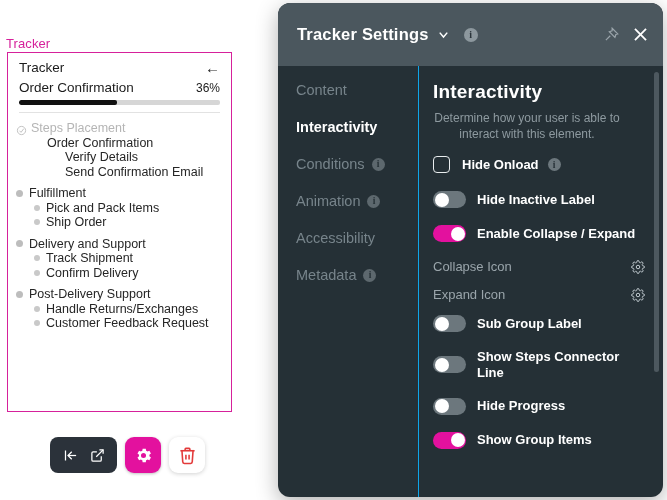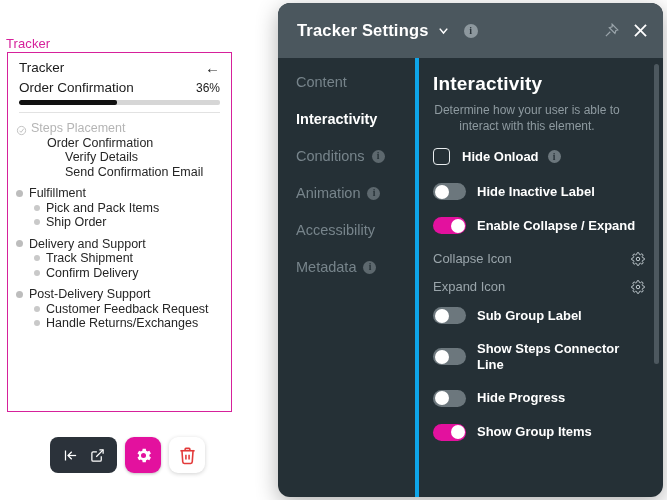--- a/index.html
+++ b/index.html
@@ -93,42 +93,42 @@
   
   .settings-panel {
     position: absolute; left: 278px; top: 3px;
     width: 385px; height: 494px;
     background: #253036; border-radius: 12px;
     box-shadow: 0 6px 22px rgba(0,0,0,.30);
     overflow: hidden;
     display: flex; flex-direction: column;
   }
   .panel-header {
-    height: 55px; background: #4b575e; flex: 0 0 auto;
+    height: 63px; background: #4b575e; flex: 0 0 auto;
     display: flex; align-items: center; padding: 0 13px 0 19px;
   }
   .panel-title {
     font-size: 16.5px; font-weight: bold; color: #ffffff; letter-spacing: .2px;
   }
   .hdr-chevron { margin-left: 7px; color: #ffffff; display: flex; }
   .hdr-info {
     margin-left: 13px; width: 14px; height: 14px; border-radius: 50%;
     background: #8d989e; color: #2b353b; font-size: 10px; font-weight: bold;
     display: flex; align-items: center; justify-content: center;
     font-family: "Liberation Serif", serif;
   }
   .hdr-spacer { flex: 1 1 auto; }
   .hdr-pin { color: #9aa4aa; display: flex; margin-right: 12px; }
   .hdr-close { color: #ffffff; display: flex; }
 
   .panel-body { flex: 1 1 auto; display: flex; min-height: 0; }
 
   .panel-nav {
     width: 141px; flex: 0 0 auto; padding: 16px 0 0 18px;
-    border-right: 4px solid #0ea5e9;
+    border-right: 1px solid #0ea5e9;
   }
   .nav-item {
     display: flex; align-items: center; margin-bottom: 21px;
     font-size: 14.5px; color: #77848b;
   }
   .nav-item.active { color: #ffffff; font-weight: bold; }
   .nav-info {
     margin-left: 7px; width: 13px; height: 13px; border-radius: 50%;
     background: #5d686e; color: #253036; font-size: 9.5px; font-weight: bold;
     display: flex; align-items: center; justify-content: center;
@@ -254,25 +254,25 @@
           <span class="bullet sub"></span>
           <span class="step-text">Confirm Delivery</span>
         </div>
         <div class="step-gap"></div>
         <div class="step-row lvl-0">
           <span class="bullet"></span>
           <span class="step-text">Post-Delivery Support</span>
         </div>
         <div class="step-row lvl-1">
           <span class="bullet sub"></span>
+          <span class="step-text">Handle Returns/Exchanges</span>
+        </div>
+        <div class="step-row lvl-1">
+          <span class="bullet sub"></span>
           <span class="step-text">Customer Feedback Request</span>
-        </div>
-        <div class="step-row lvl-1">
-          <span class="bullet sub"></span>
-          <span class="step-text">Handle Returns/Exchanges</span>
         </div>
       </div>
   </div>
 
   <div class="toolbar">
     <div class="tb-pill">
       <div class="tb-icon-btn">
         <svg width="15" height="15" viewBox="0 0 24 24" fill="none" stroke="currentColor" stroke-width="2">
           <line x1="4" y1="4" x2="4" y2="20"></line>
             <line x1="8" y1="12" x2="21" y2="12"></line>

